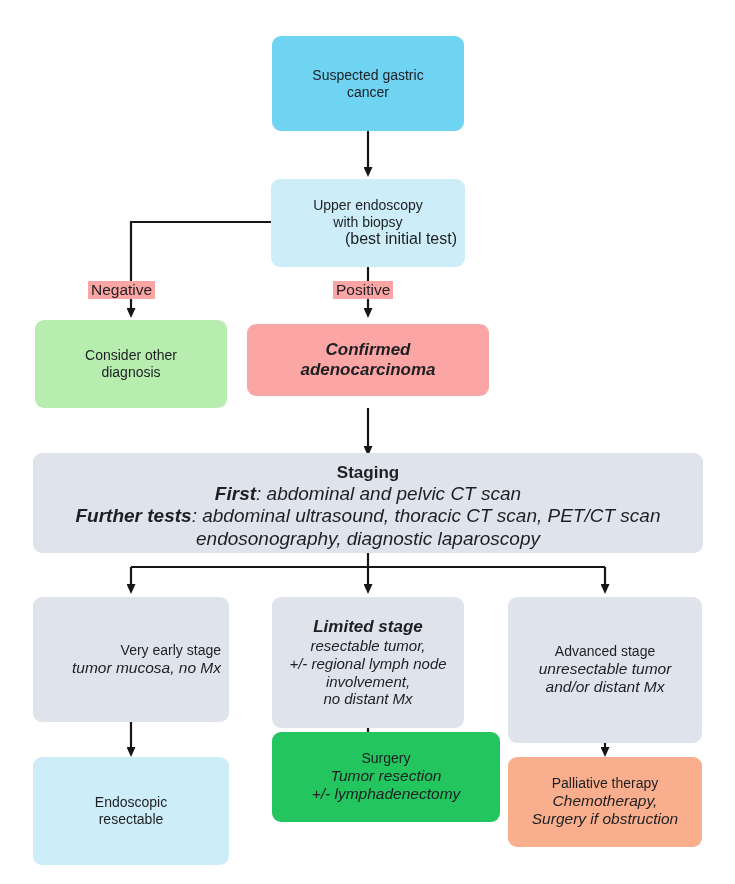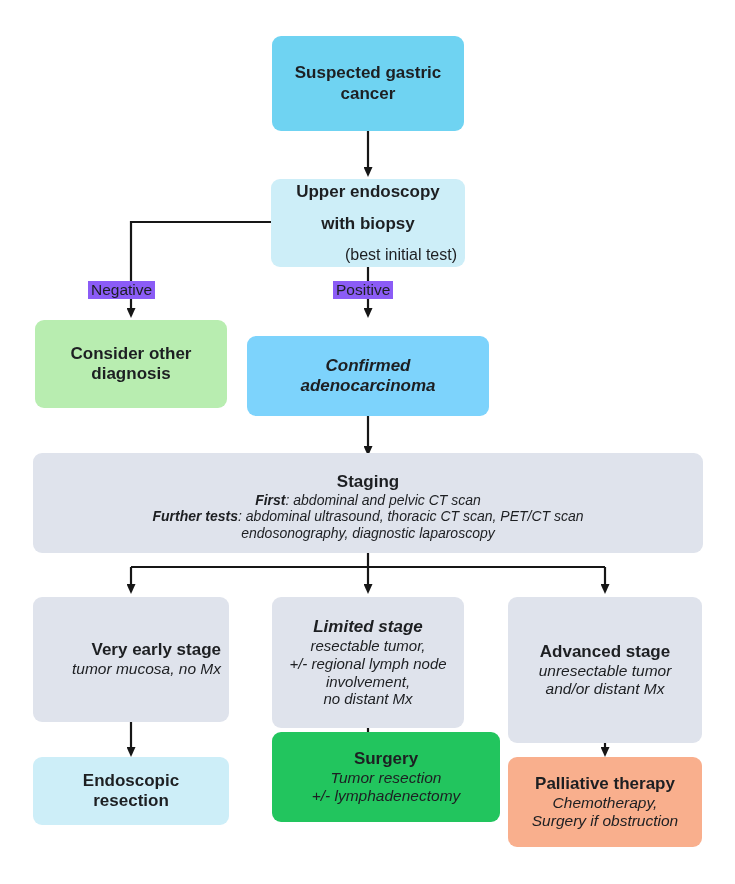--- a/index.html
+++ b/index.html
@@ -26,36 +26,36 @@
     display: flex;
     flex-direction: column;
     align-items: center;
     justify-content: center;
     text-align: center;
     padding: 4px 8px;
     line-height: 1.18;
   }
   .node .ln { display: block; width: 100%; }
 
-  .t-bold        { font-weight: bold; font-style: normal; font-size: 17px; }
+  .t-bold        { font-weight: normal; font-style: normal; font-size: 14px; }
   .t-bold-ital   { font-weight: bold; font-style: italic; font-size: 17px; }
   .t-plain       { font-weight: normal; font-style: normal; font-size: 16px; text-align: right; }
   .t-ital        { font-weight: normal; font-style: italic; font-size: 15.5px; }
   .t-ital-sm     { font-weight: normal; font-style: italic; font-size: 15px; }
 
   .staging-title { font-weight: bold; font-size: 17px; }
-  .staging-line  { font-style: italic; font-size: 14px; }
+  .staging-line  { font-style: italic; font-size: 19px; }
   .staging-line b { font-weight: bold; font-style: italic; }
 
   
   .edge-label {
     position: absolute;
     font-size: 15.5px;
     color: #1d1f22;
-    background: #8b5cf6;
+    background: #fca5a5;
     padding: 0 3px;
     white-space: nowrap;
   }
 
   svg.links {
     position: absolute;
     left: 0; top: 0;
     width: 735px;
     height: 884px;
     pointer-events: none;
@@ -91,35 +91,35 @@
       <path d="M368,728 L368,748" marker-end="url(#ah)"></path>
       <path d="M605,722 L605,748" marker-end="url(#ah)"></path>
     </g>
   </svg>
 
   <div class="node" style="left:272px; top:36px; width:192px; height:95px; background:#6FD3F2;">
     <span class="ln t-bold">Suspected gastric</span>
     <span class="ln t-bold">cancer</span>
   </div>
 
-  <div class="node" style="left:271px; top:179px; width:194px; height:88px; background:#CDEEF8;gap:12px;">
+  <div class="node" style="left:271px; top:179px; width:194px; height:88px; background:#CDEEF8;">
     <span class="ln t-bold">Upper endoscopy</span>
     <span class="ln t-bold">with biopsy</span>
     <span class="ln t-plain">(best initial test)</span>
   </div>
 
   <div class="edge-label" style="left:88px; top:281px;">Negative</div>
   <div class="edge-label" style="left:333px; top:281px;">Positive</div>
 
   <div class="node" style="left:35px; top:320px; width:192px; height:88px; background:#B8EDB0;">
     <span class="ln t-bold">Consider other</span>
     <span class="ln t-bold">diagnosis</span>
   </div>
 
-  <div class="node" style="left:247px; top:336px; width:242px; height:80px; background:#7dd3fc;">
+  <div class="node" style="left:247px; top:324px; width:242px; height:72px; background:#fca5a5;">
     <span class="ln t-bold-ital">Confirmed</span>
     <span class="ln t-bold-ital">adenocarcinoma</span>
   </div>
 
   <div class="node" style="left:33px; top:453px; width:670px; height:100px; background:#DFE3EC; padding-top:11px;">
     <span class="ln staging-title">Staging</span>
     <span class="ln staging-line"><b>First</b><span>: abdominal and pelvic CT scan</span></span>
     <span class="ln staging-line"><b>Further tests</b><span>: abdominal ultrasound, thoracic CT scan, PET/CT scan</span></span>
     <span class="ln staging-line">endosonography, diagnostic laparoscopy</span>
   </div>
@@ -136,23 +136,23 @@
     <span class="ln t-ital-sm">involvement,</span>
     <span class="ln t-ital-sm">no distant Mx</span>
   </div>
 
   <div class="node" style="left:508px; top:597px; width:194px; height:146px; background:#DFE3EC;">
     <span class="ln t-bold">Advanced stage</span>
     <span class="ln t-ital">unresectable tumor</span>
     <span class="ln t-ital">and/or distant Mx</span>
   </div>
 
-  <div class="node" style="left:33px; top:757px; width:196px; height:68px; background:#CDEEF8;">
+  <div class="node" style="left:33px; top:757px; width:196px; height:108px; background:#CDEEF8;">
     <span class="ln t-bold">Endoscopic</span>
-    <span class="ln t-bold">resection</span>
+    <span class="ln t-bold">resectable</span>
   </div>
 
   <div class="node" style="left:272px; top:732px; width:228px; height:90px; background:#22c55e;">
     <span class="ln t-bold">Surgery</span>
     <span class="ln t-ital">Tumor resection</span>
     <span class="ln t-ital">+/- lymphadenectomy</span>
   </div>
 
   <div class="node" style="left:508px; top:757px; width:194px; height:90px; background:#F9AF8D;">
     <span class="ln t-bold">Palliative therapy</span>

